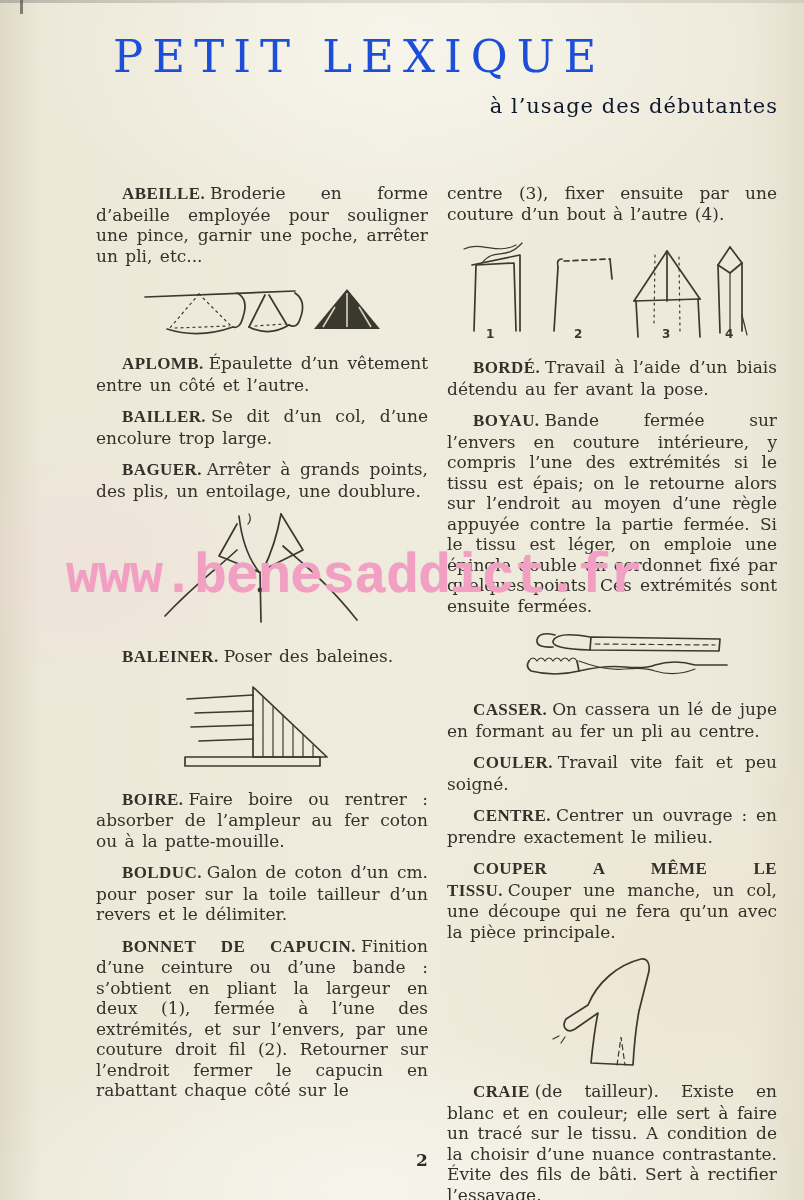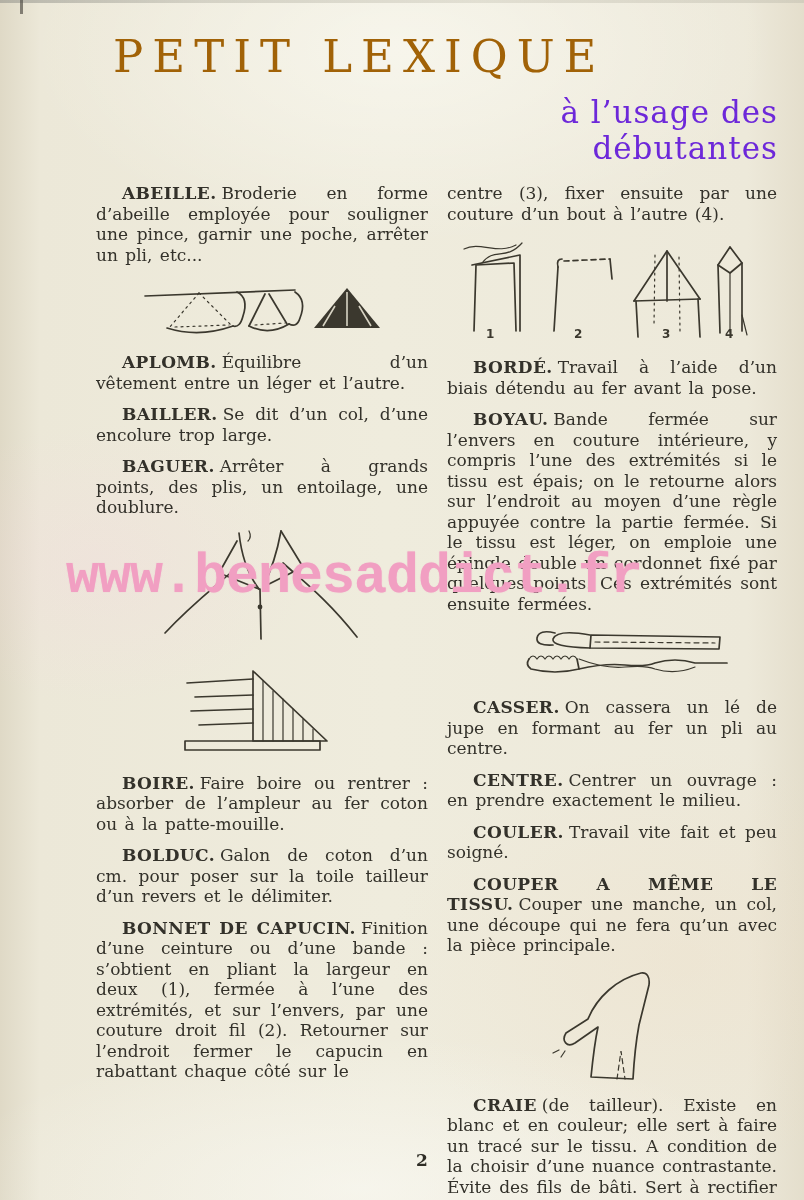--- a/index.html
+++ b/index.html
@@ -14,34 +14,34 @@
       radial-gradient(ellipse 600px 220px at 45% 99%, rgba(252,252,248,.55), transparent 70%),
       linear-gradient(90deg,#dfd9c6 0%,#ece8d8 5%,#efecdd 48%,#ede9da 93%,#e4decc 100%),
       #ebe7d7;
   }
   .scan-edge-top{position:absolute;top:0;left:0;width:100%;height:3px;
     background:linear-gradient(90deg,#8f8f88,#bdbbae 25%,#d2cfc1 60%,#c4c1b2);opacity:.55;}
   .scan-mark{position:absolute;top:0;left:20px;width:3px;height:14px;background:#55534a;opacity:.7;}
 
   .page-title{
     position:absolute;left:113px;top:30px;
-    font-size:45px;letter-spacing:9px;font-weight:400;color:#a16207;
+    font-size:45px;letter-spacing:9px;font-weight:400;color:#1d4ed8;
   }
   .page-subtitle{
     position:absolute;left:380px;top:94px;width:398px;text-align:right;
-    font-size:31px;color:#6d28d9;letter-spacing:1px;
+    font-size:21px;color:#0f172a;letter-spacing:1px;
   }
 
   .col{position:absolute;top:183px;}
   .col-left{left:96px;width:332px;}
   .col-right{left:447px;width:330px;}
 
   p.entry{margin:0 0 11px 0;font-size:17px;line-height:20.5px;text-align:justify;text-indent:26px;word-spacing:2px;}
   p.no-indent{text-indent:0;}
-  .term{font-weight:bold;letter-spacing:.4px;margin-right:5px;}
+  .term{font-weight:bold;letter-spacing:.4px;margin-right:5px;font-family:Liberation Serif, serif;}
 
   .fig{display:flex;justify-content:center;margin:6px 0 12px 0;}
   .fig svg{overflow:visible;}
   .ink{stroke:#3b382e;stroke-width:1.7;fill:none;stroke-linecap:round;stroke-linejoin:round;}
   .ink-thin{stroke:#3b382e;stroke-width:1.2;fill:none;stroke-linecap:round;}
   .ink-fill{fill:#3b382e;stroke:none;}
   .dotted{stroke-dasharray:2 4;}
   .dashed{stroke-dasharray:5 4;}
   .fig-num{font-family:"DejaVu Sans",sans-serif;font-size:12px;font-weight:bold;fill:#3b382e;}
 
@@ -83,21 +83,21 @@
       <path class="ink" d="M132,18 L150,48"></path>
       <path class="ink" d="M112,50 Q132,60 152,48"></path>
       <path class="ink-thin dotted" d="M118,49 L148,47"></path>
       <path class="ink" d="M158,16 Q170,24 163,42 Q160,52 152,48"></path>
       <polygon class="ink-fill" points="210,12 243,52 177,52"></polygon>
       <path d="M210,16 L210,50 M198,30 L186,50 M222,30 L234,50" stroke="#d8d4c4" stroke-width="1.6" fill="none"></path>
     </svg>
   </div>
 
   <p class="entry">
-    <b class="term">APLOMB.</b><span>Équilibre d’un vêtement entre un léger et l’autre.</span>
+    <b class="term">APLOMB.</b><span>Épaulette d’un vêtement entre un côté et l’autre.</span>
   </p>
 
   <p class="entry">
     <b class="term">BAILLER.</b><span>Se dit d’un col, d’une encolure trop large.</span>
   </p>
 
   <p class="entry">
     <b class="term">BAGUER.</b><span>Arrêter à grands points, des plis, un entoilage, une doublure.</span>
   </p>
 
@@ -108,20 +108,23 @@
       <path class="ink" d="M82,4 C84,22 88,42 102,60"></path>
       <path class="ink" d="M80,12 L62,44 L102,60"></path>
       <path class="ink" d="M124,2 L146,38 L106,58"></path>
       <path class="ink" d="M124,2 C120,24 113,44 106,58"></path>
       <path class="ink" d="M103,60 L104,110"></path>
       <circle class="ink-fill" cx="103" cy="78" r="2.4"></circle>
       <path class="ink-thin" d="M92,2 Q95,8 91,12"></path>
     </svg>
   </div>
 
+  <p class="entry">
+    <b class="term">BALEINER.</b><span>Poser des baleines.</span>
+  </p>
 
 
 
   <div class="fig" style="margin-bottom:14px;">
     <svg width="175" height="96" viewBox="0 0 175 96">
       <path class="ink" d="M78,8 L78,78 L152,78 Z"></path>
       <path class="ink-thin" d="M88,18 L88,78 M98,28 L98,78 M108,36 L108,78 M118,46 L118,78 M128,56 L128,78 M138,66 L138,78"></path>
       <path class="ink" d="M12,20 L78,16 M20,34 L78,32 M16,48 L78,46 M24,62 L78,60"></path>
       <path class="ink" d="M10,78 L145,78 L145,87 L10,87 Z"></path>
     </svg>
@@ -195,25 +198,25 @@
       <path class="ink" d="M84,44 Q110,38 130,40 Q150,42 160,38 Q180,32 200,38 L232,38"></path>
       <path class="ink-thin" d="M84,34 Q110,44 130,42 Q150,40 160,44 Q180,50 200,42"></path>
     </svg>
   </div>
 
   <p class="entry">
     <b class="term">CASSER.</b><span>On cassera un lé de jupe en formant au fer un pli au centre.</span>
   </p>
 
   <p class="entry">
+    <b class="term">COULER.</b><span>Travail vite fait et peu soigné.</span>
+  </p>
+
+  <p class="entry">
     <b class="term">CENTRE.</b><span>Centrer un ouvrage : en prendre exactement le milieu.</span>
-  </p>
-
-  <p class="entry">
-    <b class="term">COULER.</b><span>Travail vite fait et peu soigné.</span>
   </p>
 
   <p class="entry">
     <b class="term">COUPER A MÊME LE TISSU.</b><span>Couper une manche, un col, une découpe qui ne fera qu’un avec la pièce principale.</span>
   </p>
 
   <div class="fig" style="margin-bottom:10px;">
     <svg width="175" height="118" viewBox="0 0 175 118">
       <path class="ink" d="M63,52 C72,30 92,12 116,6 C122,5 125,10 124,18 L114,58 C111,74 109,94 108,112 L66,110 C68,90 70,74 73,60 L50,76 C42,81 36,74 41,66 Z"></path>
       <path class="ink-thin dashed" d="M92,112 L96,84 L100,112"></path>

